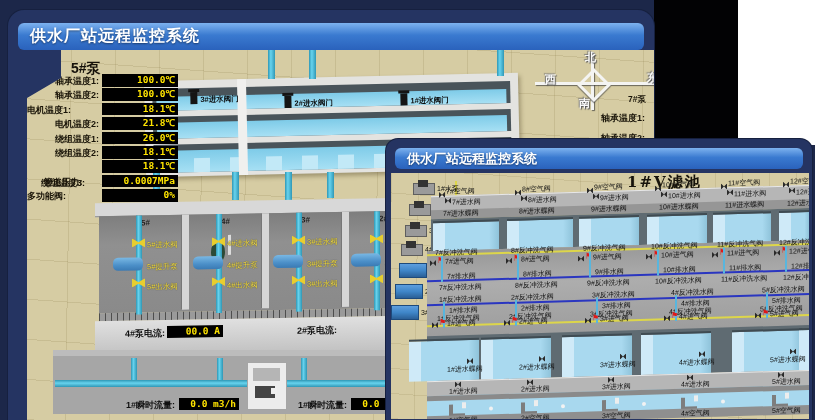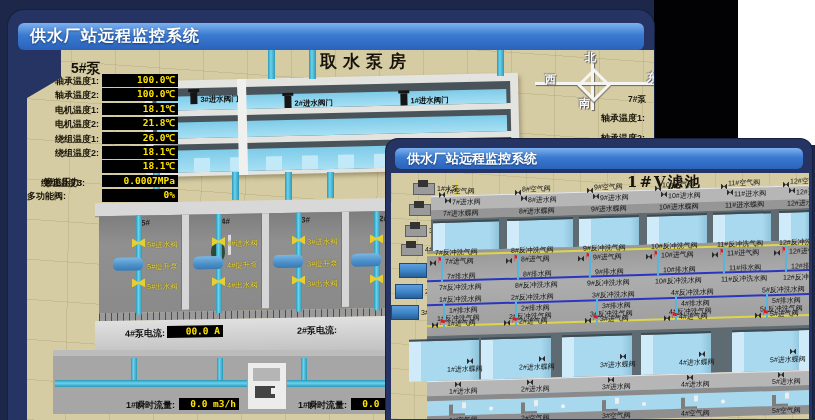--- a/index.html
+++ b/index.html
@@ -100,21 +100,20 @@
 
 <div class="stage">
   <div class="corner-white"></div>
   <div class="panel-black"></div>
 
   <div class="win back">
     <div class="titlebar tb-lg">
       <span>供水厂站远程监控系统</span>
     </div>
     <div class="scene bscene" id="bscene">
-      <div class="btitle">取水泵房</div>
       <div class="pump5">5#泵</div>
 
       <div class="basin" id="basin">
         <div class="chan" style="top:8px;height:22px;">
           <div class="water" style="left:4px;top:8px;width:350px;height:14px;"></div>
         </div>
         <div class="chan" style="top:36px;height:22px;">
           <div class="water" style="left:4px;top:6px;width:350px;height:16px;"></div>
         </div>
         <div class="chan" style="top:64px;height:28px;">
@@ -219,21 +218,21 @@
           <div class="mlabel" style="position: absolute; left: 86px; top: 349px; width: 62px; text-align: right;">1#瞬时流量:</div>
           <div class="vbox" style="position: absolute; left: 152px; top: 348px; width: 60px; height: 12px;">0.0 m3/h</div>
           <div class="mlabel" style="position: absolute; left: 258px; top: 349px; width: 62px; text-align: right;">1#瞬时流量:</div>
           <div class="vbox" style="position: absolute; left: 324px; top: 348px; width: 60px; height: 12px;">0.0 m3/h</div>
         </div>
       <div id="panelRows">
           <div class="plabel" style="position: absolute; left: 0px; top: 25px; width: 72px; text-align: right;">轴承温度1:</div>
           <div class="vbox" style="position: absolute; left: 75px; top: 24px; width: 76px; height: 12.5px;">100.0℃</div>
           <div class="plabel" style="position: absolute; left: 0px; top: 39.4px; width: 72px; text-align: right;">轴承温度2:</div>
           <div class="vbox" style="position: absolute; left: 75px; top: 38.4px; width: 76px; height: 12.5px;">100.0℃</div>
-          <div class="plabel" style="position: absolute; left: 0px; top: 53.8px; width: 72px; text-align: right;">电机温度1:</div>
+          <div class="plabel" style="position: absolute; left: 0px; top: 53.8px; width: 72px; ">电机温度1:</div>
           <div class="vbox" style="position: absolute; left: 75px; top: 52.8px; width: 76px; height: 12.5px;">18.1℃</div>
           <div class="plabel" style="position: absolute; left: 0px; top: 68.2px; width: 72px; text-align: right;">电机温度2:</div>
           <div class="vbox" style="position: absolute; left: 75px; top: 67.2px; width: 76px; height: 12.5px;">21.8℃</div>
           <div class="plabel" style="position: absolute; left: 0px; top: 82.6px; width: 72px; text-align: right;">绕组温度1:</div>
           <div class="vbox" style="position: absolute; left: 75px; top: 81.6px; width: 76px; height: 12.5px;">26.0℃</div>
           <div class="plabel" style="position: absolute; left: 0px; top: 97px; width: 72px; text-align: right;">绕组温度2:</div>
           <div class="vbox" style="position: absolute; left: 75px; top: 96px; width: 76px; height: 12.5px;">18.1℃</div>
           <div class="plabel" style="position: absolute; left: 0px; top: 127px; width: 72px; text-align: center;">绕组温度3:</div>
           <div class="vbox" style="position: absolute; left: 75px; top: 110.4px; width: 76px; height: 12.5px;">18.1℃</div>
           <div class="plabel" style="position: absolute; left: 0px; top: 125.8px; width: 72px; text-align: center;">管道压力:</div>

